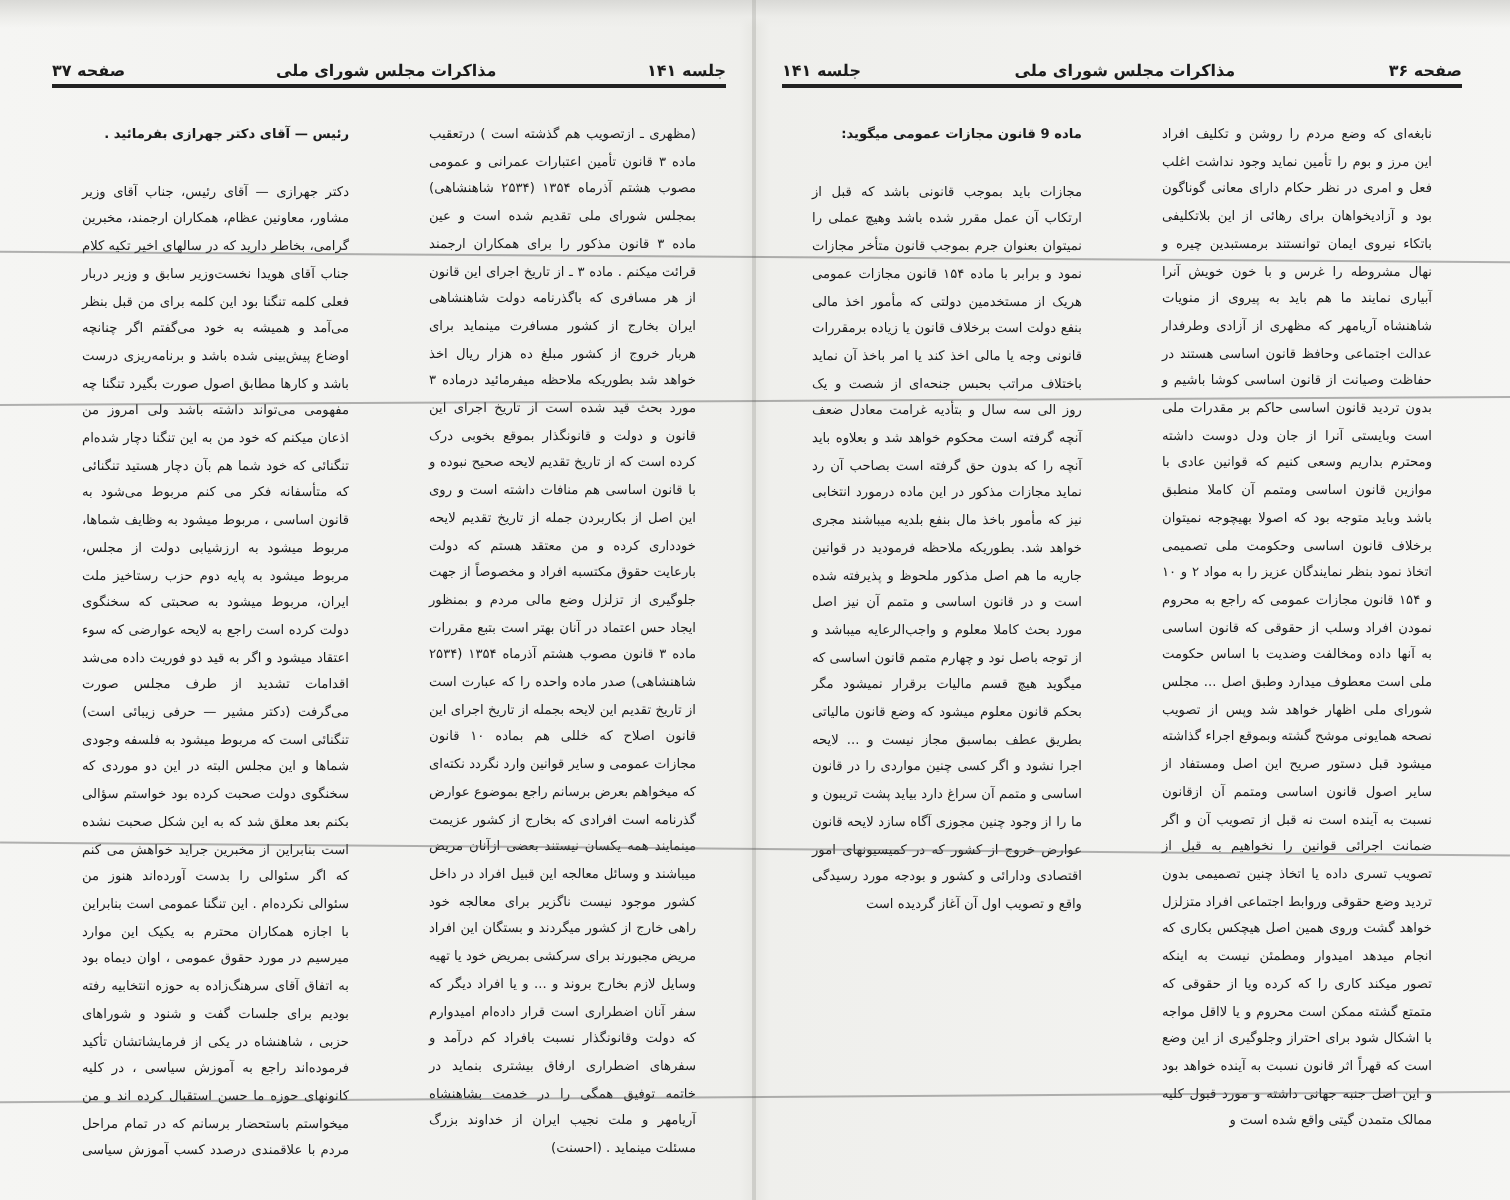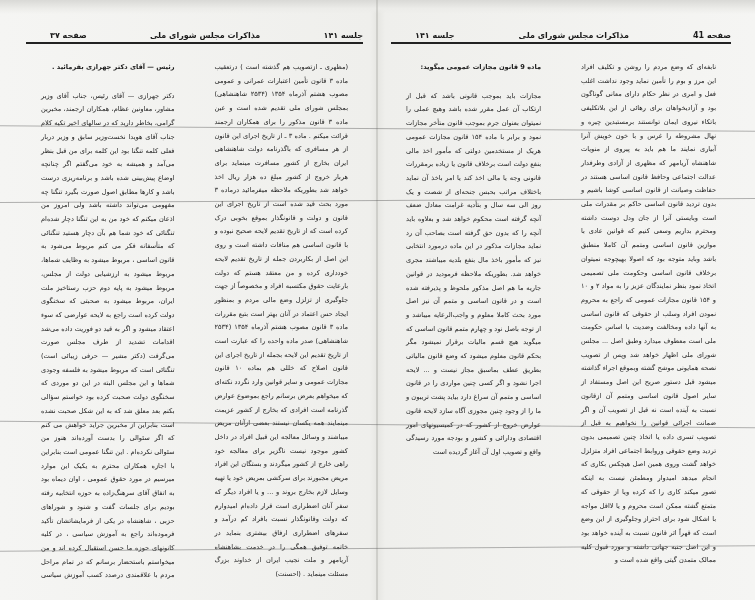--- a/index.html
+++ b/index.html
@@ -12,21 +12,21 @@
   }
   .spread { position:absolute; inset:0; background:linear-gradient(90deg,#f5f5f3 0%,#efefec 49%,#e6e6e2 50%,#efefec 51%,#f5f5f3 100%); }
   .topshade { position:absolute; left:0; right:0; top:0; height:14px;
     background:linear-gradient(180deg,#d9d9d6 0%,#ecece9 60%,rgba(243,243,241,0) 100%); }
   .page { position:absolute; top:0; height:600px; }
   .page.left { left:0; width:377px; }
   .page.right { left:377px; width:378px; }
   .header { position:absolute; top:24px; left:26px; right:14px; height:16px; direction:rtl;
     display:flex; align-items:flex-end; justify-content:space-between; font-size:8px; font-weight:bold; }
   .page.right .header { left:14px; right:24px; }
-  .header span { white-space:nowrap;margin-left:24px; }
+  .header span { white-space:nowrap; }
   .rule { position:absolute; top:42px; left:26px; right:14px; height:2px; background:#222; }
   .page.right .rule { left:14px; right:24px; }
   .cols { position:absolute; top:46px; left:26px; right:14px; bottom:20px; display:flex; flex-direction:row-reverse; gap:10px; }
   .page.right .cols { left:14px; right:24px; }
   .col { flex:1; direction:rtl; text-align:justify; font-size:6.6px; line-height:13.7px; overflow:hidden; }
   .col p { margin:15px; }
   .col .lead { font-weight:bold; }
   .foldline { position:absolute; top:0; bottom:0; left:376px; width:2px; background:rgba(160,160,155,0.35); }
   .crease { position:absolute; height:1px; background:rgba(90,90,90,0.45); }
 </style>
@@ -50,21 +50,21 @@
     </div>
     <div class="col">
       <p class="lead">رئیس — آقای دکتر جهرازی بفرمائید .</p>
       <p>دکتر جهرازی — آقای رئیس، جناب آقای وزیر مشاور، معاونین عظام، همکاران ارجمند، مخبرین گرامی، بخاطر دارید که در سالهای اخیر تکیه کلام جناب آقای هویدا نخست‌وزیر سابق و وزیر دربار فعلی کلمه تنگنا بود این کلمه برای من قبل بنظر می‌آمد و همیشه به خود می‌گفتم اگر چنانچه اوضاع پیش‌بینی شده باشد و برنامه‌ریزی درست باشد و کارها مطابق اصول صورت بگیرد تنگنا چه مفهومی می‌تواند داشته باشد ولی امروز من اذعان میکنم که خود من به این تنگنا دچار شده‌ام تنگنائی که خود شما هم بآن دچار هستید تنگنائی که متأسفانه فکر می کنم مربوط می‌شود به قانون اساسی ، مربوط میشود به وظایف شماها، مربوط میشود به ارزشیابی دولت از مجلس، مربوط میشود به پایه دوم حزب رستاخیز ملت ایران، مربوط میشود به صحبتی که سخنگوی دولت کرده است راجع به لایحه عوارضی که سوء اعتقاد میشود و اگر به قید دو فوریت داده می‌شد اقدامات تشدید از طرف مجلس صورت می‌گرفت (دکتر مشیر — حرفی زیبائی است) تنگنائی است که مربوط میشود به فلسفه وجودی شماها و این مجلس البته در این دو موردی که سخنگوی دولت صحبت کرده بود خواستم سؤالی بکنم بعد معلق شد که به این شکل صحبت نشده است بنابراین از مخبرین جراید خواهش می کنم که اگر سئوالی را بدست آورده‌اند هنوز من سئوالی نکرده‌ام . این تنگنا عمومی است بنابراین با اجازه همکاران محترم به یکیک این موارد میرسیم در مورد حقوق عمومی ، اوان دیماه بود به اتفاق آقای سرهنگ‌زاده به حوزه انتخابیه رفته بودیم برای جلسات گفت و شنود و شوراهای حزبی ، شاهنشاه در یکی از فرمایشاتشان تأکید فرموده‌اند راجع به آموزش سیاسی ، در کلیه کانونهای حوزه ما حسن استقبال کرده اند و من میخواستم باستحضار برسانم که در تمام مراحل مردم با علاقمندی درصدد کسب آموزش سیاسی هستند در یکی از این جلسات یک روحانی پرسیدند آقای دکتر چون برای معالجه بیماری عازم خارج هستم شنیده‌ام که عوارض اضافی باید بپردازم باو گفتم اطلاعی ندارم چون واقعاً اطلاع نداشتم به تهران که برگشتم شب در جلسه‌ای به محض ورود در آن جلسه با تبسم ملیح دوستان روبرو شدم ! متعجب شدم ، پرسش کردم موضوع چیست ؟ گفتند قبل از اینکه شما بیائید موضوع گذرنامه و عوارض اضافی مطرح بود خالی آنجا بودگفت من تقاضا</p>
     </div>
   </div>
 </div>
 
 <div class="page right">
   <div class="header">
-    <span>صفحه 41</span>
+    <span>صفحه ۳۶</span>
     <span>مذاکرات مجلس شورای ملی</span>
     <span>جلسه ۱۴۱</span>
   </div>
   <div class="rule"></div>
   <div class="cols">
     <div class="col">
       <p>نابغه‌ای که وضع مردم را روشن و تکلیف افراد این مرز و بوم را تأمین نماید وجود نداشت اغلب فعل و امری در نظر حکام دارای معانی گوناگون بود و آزادیخواهان برای رهائی از این بلاتکلیفی باتکاء نیروی ایمان توانستند برمستبدین چیره و نهال مشروطه را غرس و با خون خویش آنرا آبیاری نمایند ما هم باید به پیروی از منویات شاهنشاه آریامهر که مظهری از آزادی وطرفدار عدالت اجتماعی وحافظ قانون اساسی هستند در حفاظت وصیانت از قانون اساسی کوشا باشیم و بدون تردید قانون اساسی حاکم بر مقدرات ملی است وبایستی آنرا از جان ودل دوست داشته ومحترم بداریم وسعی کنیم که قوانین عادی با موازین قانون اساسی ومتمم آن کاملا منطبق باشد وباید متوجه بود که اصولا بهیچوجه نمیتوان برخلاف قانون اساسی وحکومت ملی تصمیمی اتخاذ نمود بنظر نمایندگان عزیز را به مواد ۲ و ۱۰ و ۱۵۴ قانون مجازات عمومی که راجع به محروم نمودن افراد وسلب از حقوقی که قانون اساسی به آنها داده ومخالفت وضدیت با اساس حکومت ملی است معطوف میدارد وطبق اصل ... مجلس شورای ملی اظهار خواهد شد وپس از تصویب نصحه همایونی موشح گشته وبموقع اجراء گذاشته میشود قبل دستور صریح این اصل ومستفاد از سایر اصول قانون اساسی ومتمم آن ازقانون نسبت به آینده است نه قبل از تصویب آن و اگر ضمانت اجرائی قوانین را نخواهیم به قبل از تصویب تسری داده یا اتخاذ چنین تصمیمی بدون تردید وضع حقوقی وروابط اجتماعی افراد متزلزل خواهد گشت وروی همین اصل هیچکس بکاری که انجام میدهد امیدوار ومطمئن نیست به اینکه تصور میکند کاری را که کرده ویا از حقوقی که متمتع گشته ممکن است محروم و یا لااقل مواجه با اشکال شود برای احتراز وجلوگیری از این وضع است که قهراً اثر قانون نسبت به آینده خواهد بود و این اصل جنبه جهانی داشته و مورد قبول کلیه ممالک متمدن گیتی واقع شده است و</p>
     </div>
     <div class="col">
       <p class="lead">ماده 9 قانون مجازات عمومی میگوید:</p>

